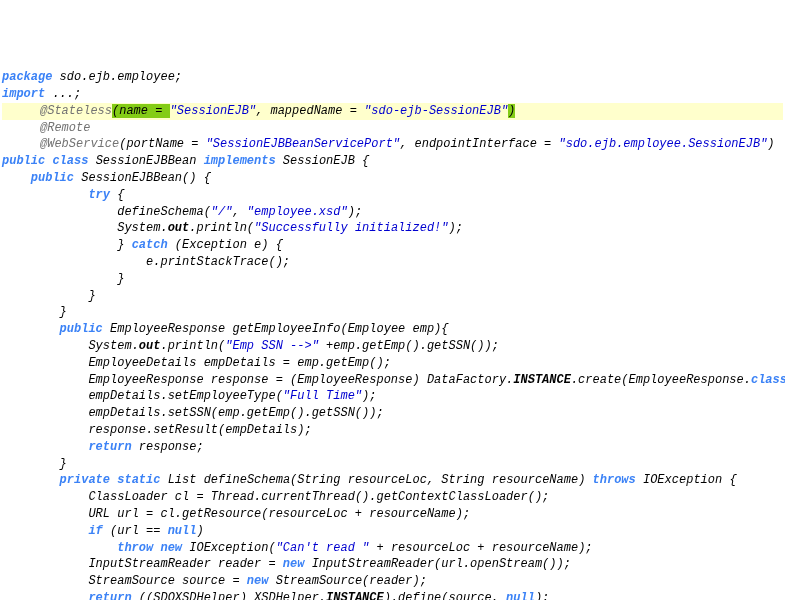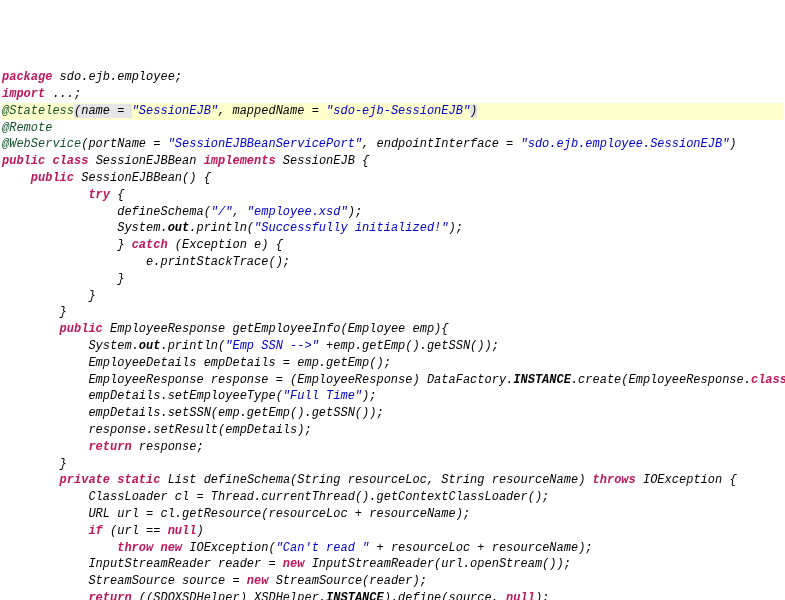--- a/index.html
+++ b/index.html
@@ -7,27 +7,27 @@
       font-family: 'Courier New', Courier, monospace;
       font-size: 12px;
       font-style: italic;
       background: #ffffff;
       color: #000000;
       white-space: pre;
       line-height: 1.4;
       padding: 2px;
       width: 785px;
     }
-    .keyword { color: #be185d; font-weight: bold; }
-    .annotation { color: #14532d; }
+    .keyword { color: #3b82f6; font-weight: bold; }
+    .annotation { color: #737373; padding-left: 38px; }
     .string { color: #0000d0; }
     .field-ref { font-weight: bold; font-style: italic; }
     .static-ref { }
     .highlight { background: #ffffcc; }
-    .paren-highlight { background: #e5e5e5; text-align: right; }
+    .paren-highlight { background: #84cc16; text-align: right; }
     .line { display: block; }
   </style>
 </head>
 <body>
 
 
 
 <div><span class="line"><span class="keyword">package</span><span> sdo.ejb.employee;</span></span><span class="line"></span><span class="line"><span class="keyword">import</span><span> ...;</span></span><span class="line"></span><span class="line highlight"><span class="annotation">@Stateless</span><span class="paren-highlight">(name = </span><span class="string">"SessionEJB"</span><span>, mappedName = </span><span class="string">"sdo-ejb-SessionEJB"</span><span class="paren-highlight">)</span></span><span class="line"><span class="annotation">@Remote</span></span><span class="line"><span class="annotation">@WebService</span><span>(portName = </span><span class="string">"SessionEJBBeanServicePort"</span><span>, endpointInterface = </span><span class="string">"sdo.ejb.employee.SessionEJB"</span><span>)</span></span><span class="line"><span class="keyword">public</span><span class="keyword"> class</span><span> SessionEJBBean </span><span class="keyword">implements</span><span> SessionEJB {</span></span><span class="line"><span>    </span><span class="keyword">public</span><span> SessionEJBBean() {</span></span><span class="line"><span>            </span><span class="keyword">try</span><span> {</span></span><span class="line"><span>                </span><span class="static-ref">defineSchema</span><span>(</span><span class="string">"/"</span><span>, </span><span class="string">"employee.xsd"</span><span>);</span></span><span class="line"><span>                </span><span>System.</span><span class="field-ref">out</span><span>.println(</span><span class="string">"Successfully initialized!"</span><span>);</span></span><span class="line"><span>                </span><span>} </span><span class="keyword">catch</span><span> (Exception e) {</span></span><span class="line"><span>                    </span><span>e.printStackTrace();</span></span><span class="line"><span>                </span><span>}</span></span><span class="line"><span>            </span><span>}</span></span><span class="line"><span>        </span><span>}</span></span><span class="line"><span>        </span><span class="keyword">public</span><span> EmployeeResponse getEmployeeInfo(Employee emp){</span></span><span class="line"><span>            </span><span>System.</span><span class="field-ref">out</span><span>.println(</span><span class="string">"Emp SSN --&gt;"</span><span> +emp.getEmp().getSSN());</span></span><span class="line"><span>            </span><span>EmployeeDetails empDetails = emp.getEmp();</span></span><span class="line"><span>            </span><span>EmployeeResponse response = (EmployeeResponse) DataFactory.</span><span class="field-ref">INSTANCE</span><span>.create(EmployeeResponse.</span><span class="keyword">class</span></span><span class="line"><span>            </span><span>empDetails.setEmployeeType(</span><span class="string">"Full Time"</span><span>);</span></span><span class="line"><span>            </span><span>empDetails.setSSN(emp.getEmp().getSSN());</span></span><span class="line"><span>            </span><span>response.setResult(empDetails);</span></span><span class="line"><span>            </span><span class="keyword">return</span><span> response;</span></span><span class="line"><span>        </span><span>}</span></span><span class="line"></span><span class="line"><span>        </span><span class="keyword">private</span><span class="keyword"> static</span><span> List </span><span class="static-ref">defineSchema</span><span>(String resourceLoc, String resourceName) </span><span class="keyword">throws</span><span> IOException {</span></span><span class="line"></span><span class="line"><span>            </span><span>ClassLoader cl = Thread.</span><span class="static-ref">currentThread</span><span>().getContextClassLoader();</span></span><span class="line"><span>            </span><span>URL url = cl.getResource(resourceLoc + resourceName);</span></span><span class="line"><span>            </span><span class="keyword">if</span><span> (url == </span><span class="keyword">null</span><span>)</span></span><span class="line"><span>                </span><span class="keyword">throw</span><span class="keyword"> new</span><span> IOException(</span><span class="string">"Can't read "</span><span> + resourceLoc + resourceName);</span></span><span class="line"></span><span class="line"><span>            </span><span>InputStreamReader reader = </span><span class="keyword">new</span><span> InputStreamReader(url.openStream());</span></span><span class="line"><span>            </span><span>StreamSource source = </span><span class="keyword">new</span><span> StreamSource(reader);</span></span><span class="line"><span>            </span><span class="keyword">return</span><span> ((SDOXSDHelper) XSDHelper.</span><span class="field-ref">INSTANCE</span><span>).define(source, </span><span class="keyword">null</span><span>);</span></span></div>
 
 

